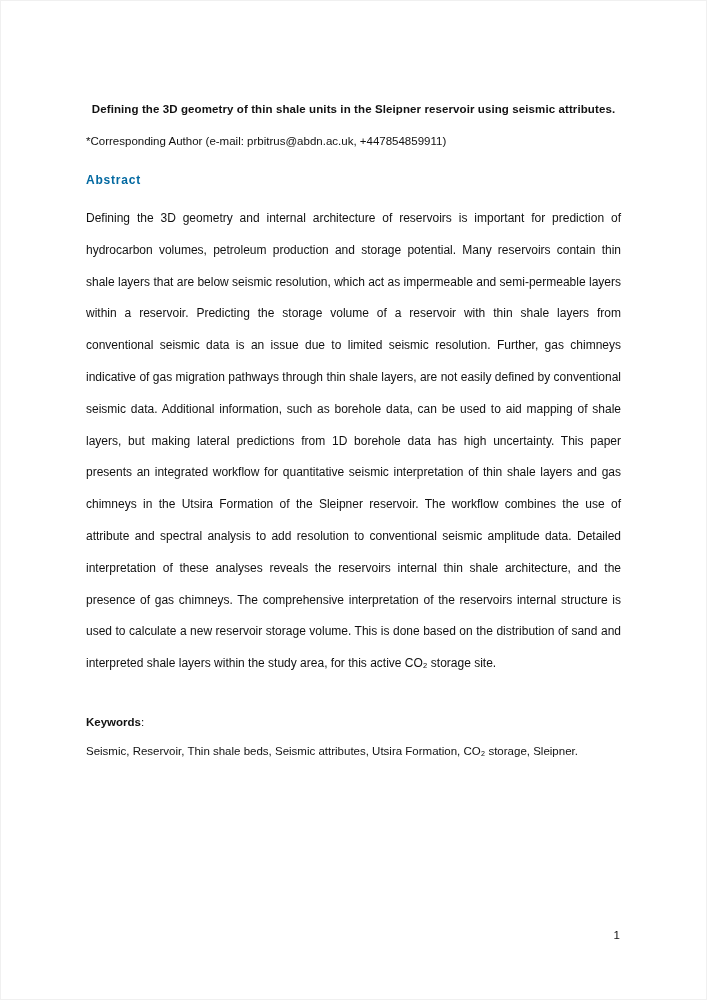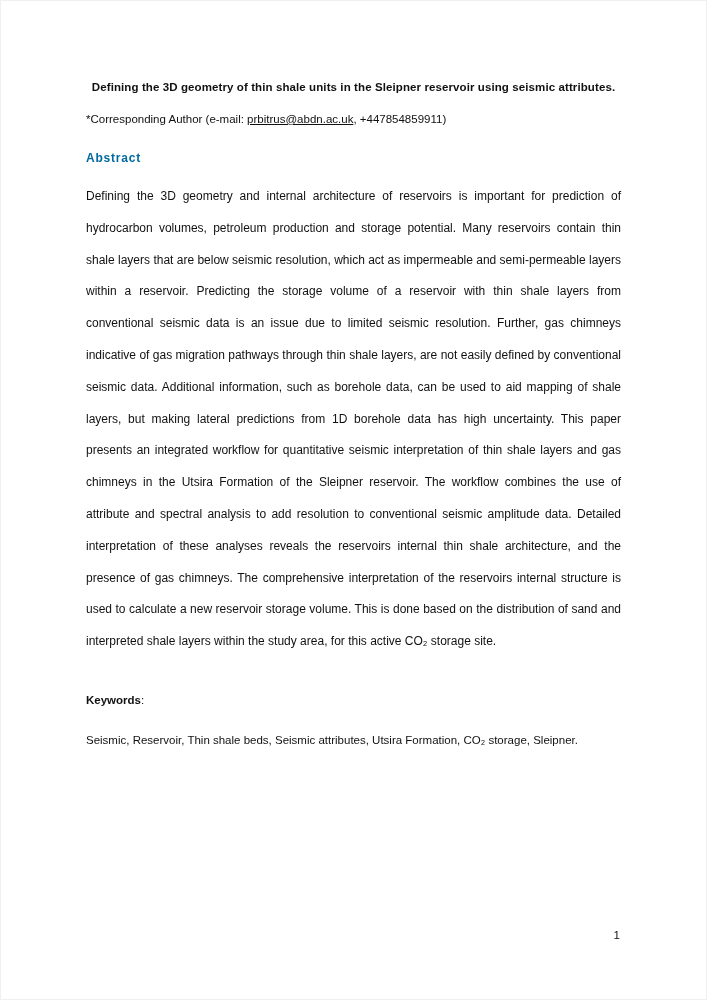--- a/index.html
+++ b/index.html
@@ -7,21 +7,21 @@
     background: #ffffff;
     font-family: "Liberation Sans", sans-serif;
   }
   .page {
     position: relative;
     width: 707px;
     height: 1000px;
     margin: 0 auto;
     background: #ffffff;
     color: #1a1a1a;
-    padding: 78px 85px 0 85px;
+    padding: 100px 85px 0 85px;
     overflow: hidden;
     border: 1px solid #f0f0f0;
   }
   .title {
     font-size: 11.5px;
     font-weight: bold;
     text-align: center;
     line-height: 16px;
     letter-spacing: 0.1px;
     color: #111;
@@ -39,21 +39,20 @@
     font-style: italic;
     color: #111;
   }
   .corresponding {
     margin-top: 18px;
     font-size: 11.5px;
     color: #111;
   }
   .email-link {
     color: inherit;
-    text-decoration: underline;
     cursor: pointer;
   }
   .abstract-heading {
     margin-top: 26px;
     font-size: 12px;
     font-weight: bold;
     letter-spacing: 0.8px;
     color: #0369a1;
   }
   .abstract-body {
@@ -66,21 +65,21 @@
   .keywords-heading {
     margin-top: 36px;
     font-size: 11.5px;
     color: #111;
   }
   .keywords-heading .kw-label {
     font-weight: bold;
     text-align: right;
   }
   .keywords-line {
-    margin-top: 28px;
+    margin-top: 17px;
     font-size: 11.5px;
     color: #111;
   }
   .page-number {
     position: absolute;
     right: 86px;
     bottom: 58px;
     font-size: 11.5px;
     color: #111;
   }

